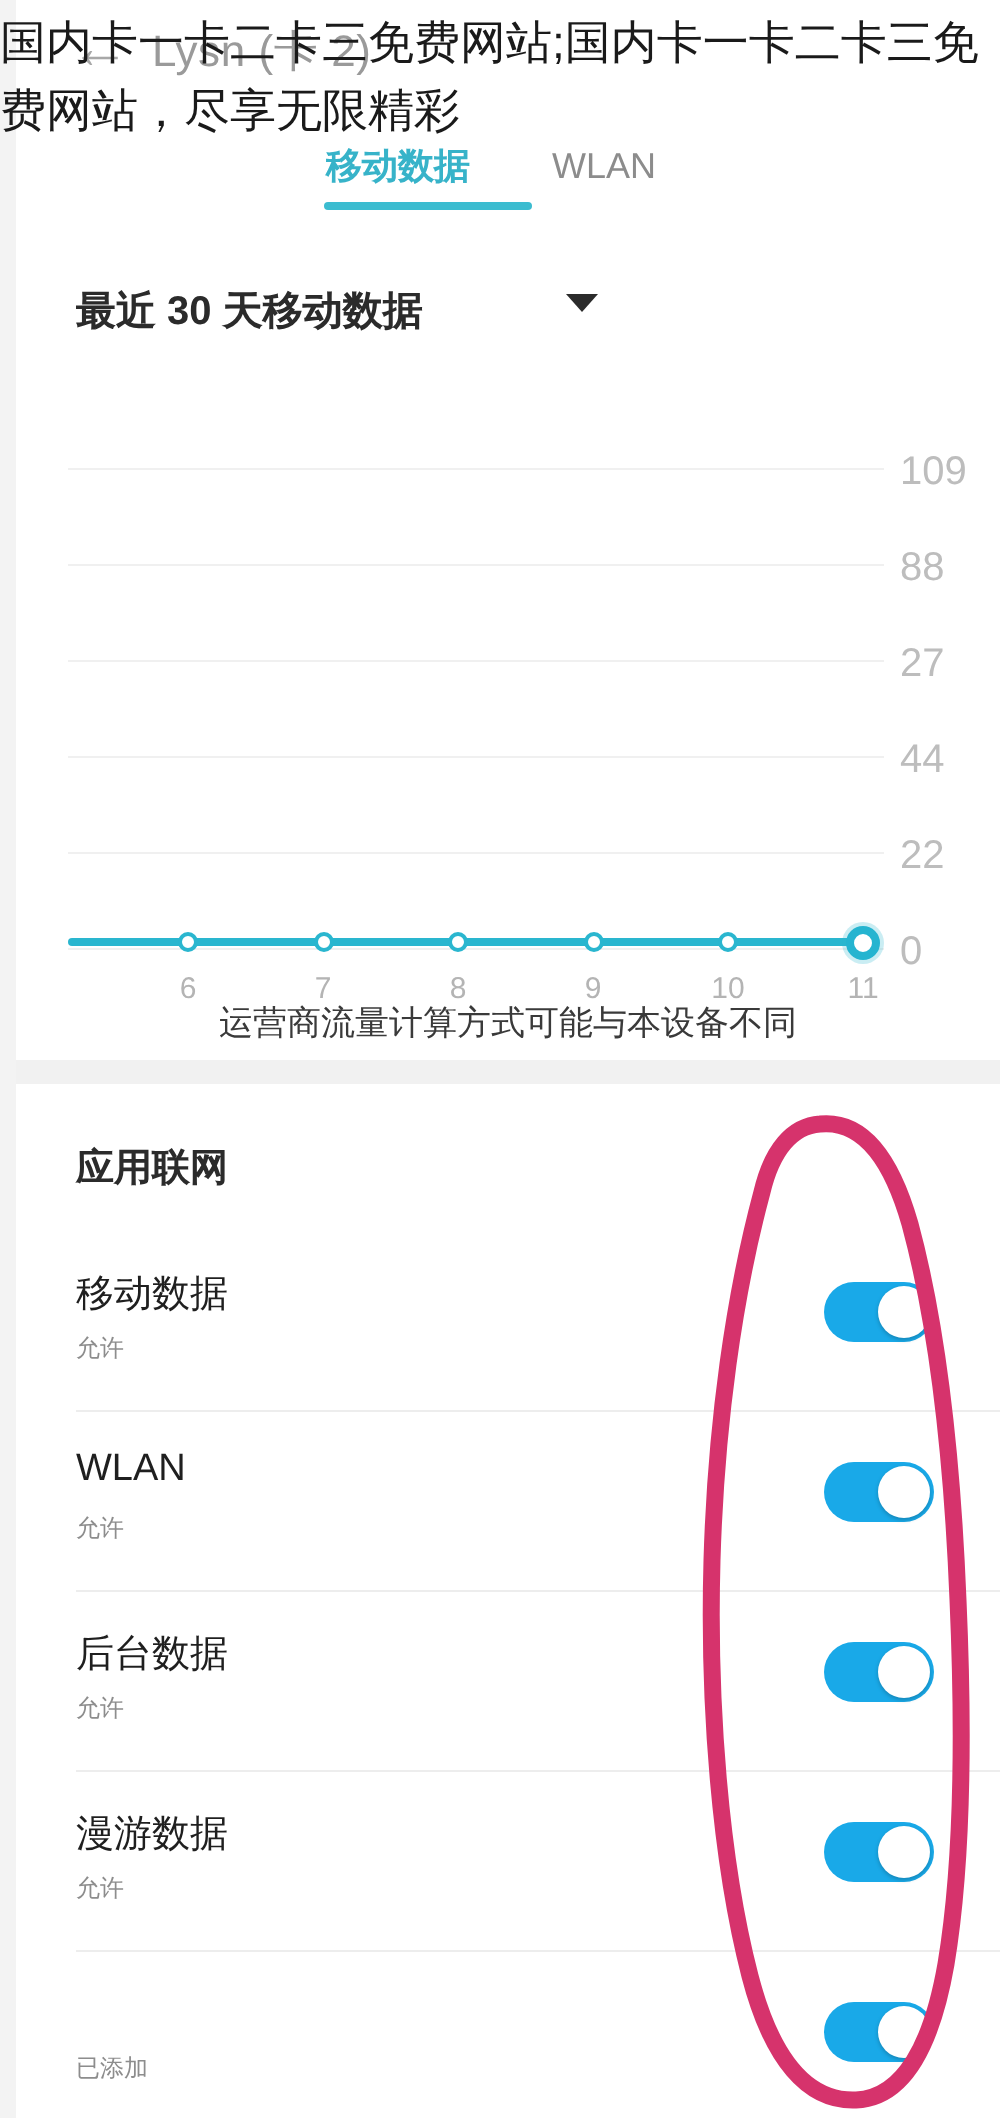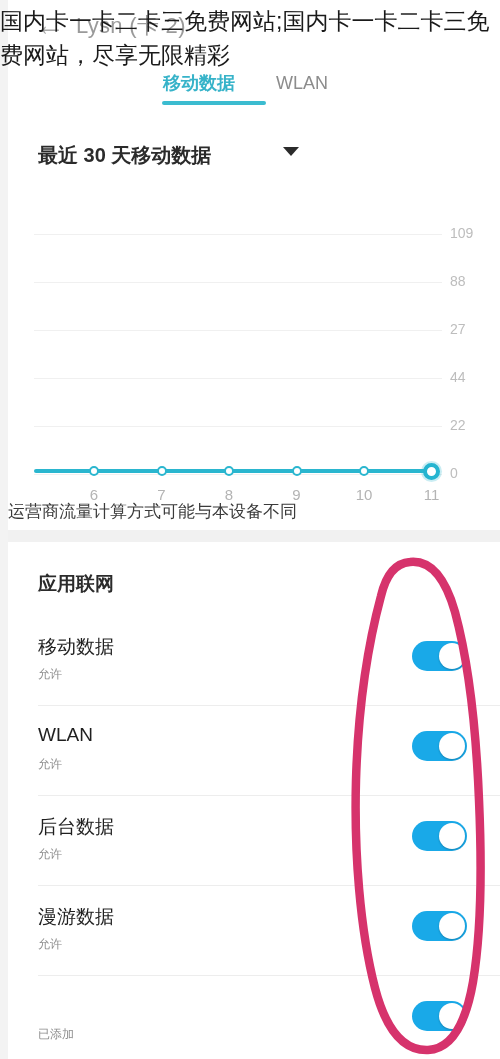--- a/index.html
+++ b/index.html
@@ -115,21 +115,21 @@
     position: absolute;
     left: 0;
     width: 408px;
     height: 1px;
     background: #f0f0f0;
   }
   .ytick {
     position: absolute;
     left: 442px;
     width: 40px;
-    font-size: 14px;
+    font-size: 20px;
     color: #bdbdbd;
     text-align: left;
     transform: translateY(-9px);
   }
   .xtick {
     position: absolute;
     top: 374px;
     font-size: 15px;
     color: #b4b4b4;
     transform: translateX(-50%);
@@ -168,21 +168,21 @@
     background: #4a4a4a;
     color: #ffffff;
     font-size: 20px;
     border-radius: 20px;
     white-space: nowrap;
   }
   .chart-note {
     position: absolute;
     left: 0; top: 388px;
     width: 492px;
-    text-align: left;
+    text-align: center;
     font-size: 17px;
     color: #3a3a3a;
     white-space: nowrap;
     overflow: hidden;
   }
 
   
   .card-gap {
     position: absolute;
     left: 8px; top: 530px;

